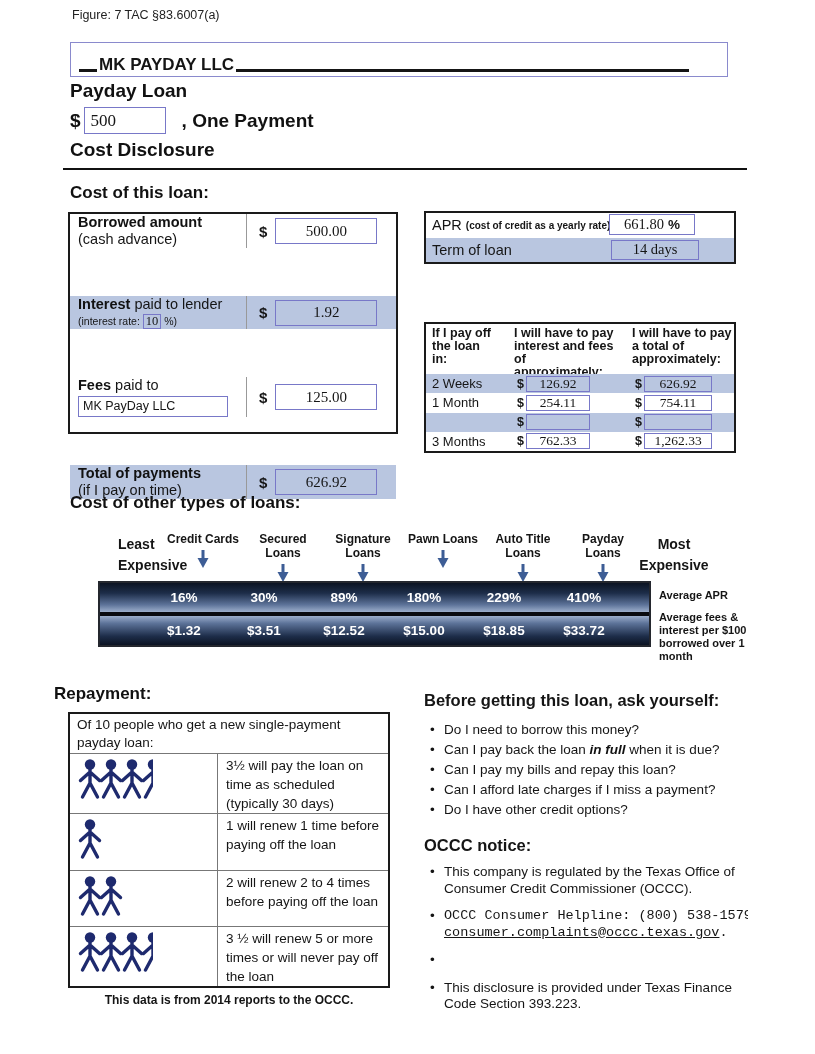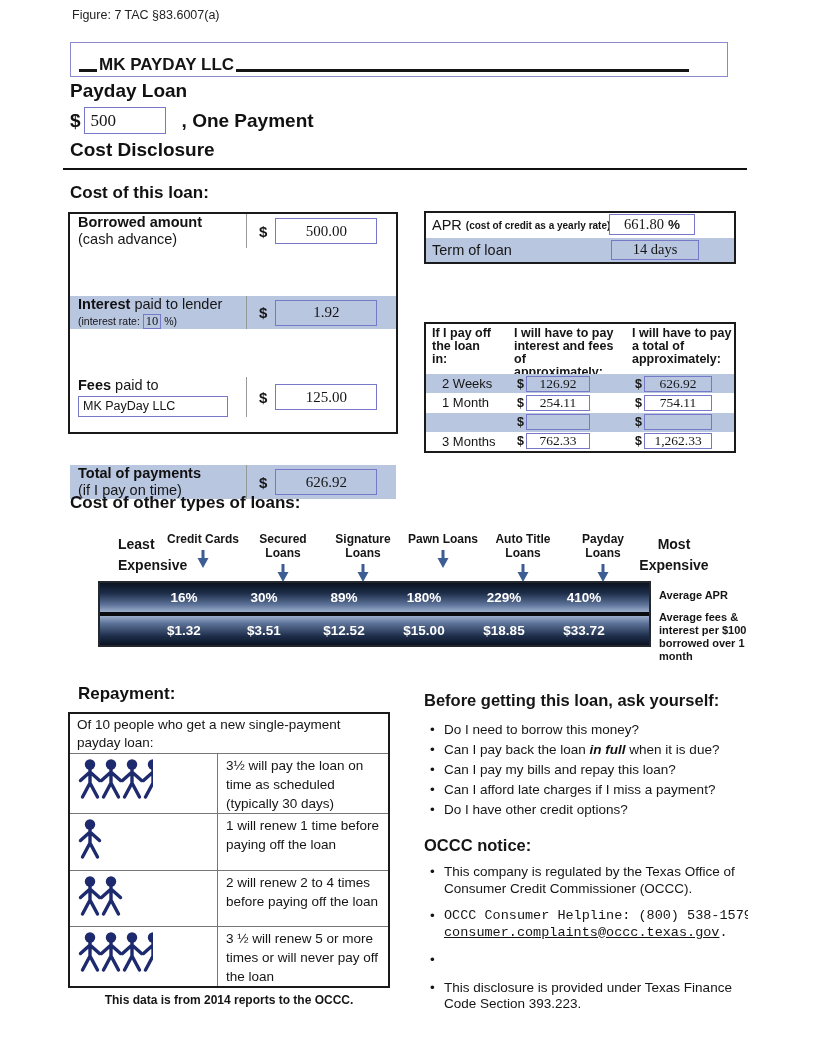--- a/index.html
+++ b/index.html
@@ -52,21 +52,21 @@
   .term-box{position:absolute;left:185px;top:2px;width:88px;height:20px;font-size:14.5px;}
 
   
   .po-table{left:424px;top:322px;width:312px;height:131px;border:2.5px solid #1a1a1a;
             box-sizing:border-box;display:flex;flex-direction:column;}
   .po-head{display:flex;padding:3px 0 0 6px;font-weight:bold;font-size:12.5px;line-height:13px;height:50px;box-sizing:border-box;}
   .po-h1{width:82px;}.po-h1 span{display:block;width:66px;}
   .po-h2{width:118px;}.po-h2 span{display:block;width:100px;}
   .po-h3{flex:1;}.po-h3 span{display:block;width:102px;}
   .po-row{flex:1;display:flex;align-items:center;font-size:13px;}
-  .po-period{width:82px;padding-left:16px;box-sizing:border-box;}
+  .po-period{width:82px;padding-left:6px;box-sizing:border-box;}
   .po-d{width:16px;text-align:right;font-weight:bold;font-size:12.5px;}
   .po-box{width:64px;height:16px;margin-left:2px;font-size:13.5px;}
   .po-d2{width:16px;text-align:right;font-weight:bold;font-size:12.5px;margin-left:36px;}
   .po-box2{width:68px;height:16px;margin-left:2px;font-size:13.5px;}
 
   
   .least{left:74px;top:534px;width:88px;font-size:14px;font-weight:bold;line-height:21px;margin-left:44px;}
   .most{left:628px;top:534px;width:92px;font-size:14px;font-weight:bold;line-height:21px;text-align:center;}
   .cats{left:163px;top:532px;width:480px;display:flex;}
   .cat{width:80px;text-align:center;font-weight:bold;font-size:12px;line-height:14px;}
@@ -288,21 +288,21 @@
       <span class="bv">$33.72</span>
     </div>
   </div>
   <div class="abs apr-cap">Average APR</div>
   <div class="abs fee-cap">
     <div>Average fees &amp;</div>
     <div>interest per $100</div>
     <div>borrowed over 1 month</div>
   </div>
 
-  <div class="abs h2" style="left:78px;top:684px;">Repayment:</div>
+  <div class="abs h2" style="left:54px;top:684px;">Repayment:</div>
   <div class="abs rp-table">
     <div class="rp-head">Of 10 people who get a new single-payment payday loan:</div>
 
     <div class="rp-row">
       <div class="rp-icons">
         <svg width="26" height="41" viewBox="0 0 26 41">
             <circle cx="13" cy="5.5" r="5.2" fill="#1e2a6e"></circle>
             <path d="M13 10 V24 M13 13 L3.5 21.5 M13 13 L22.5 21.5 M13 24 L5.5 38 M13 24 L20.5 38" stroke="#1e2a6e" stroke-width="3.4" stroke-linecap="round" fill="none"></path>
           </svg>
         <svg width="26" height="41" viewBox="0 0 26 41">

